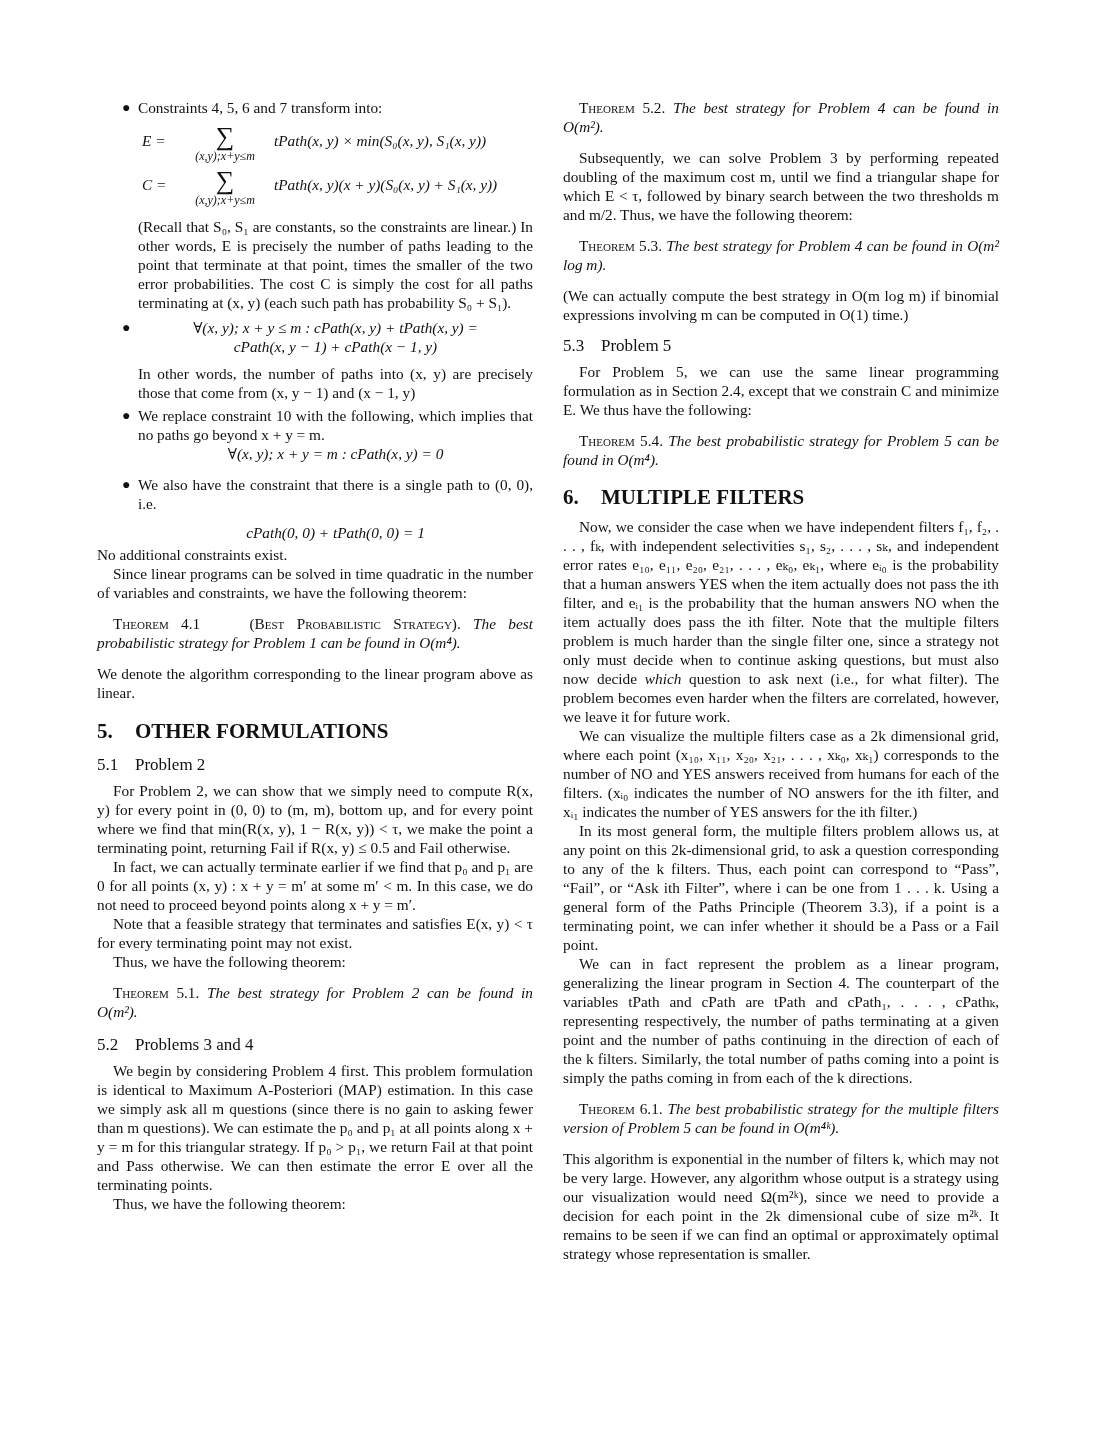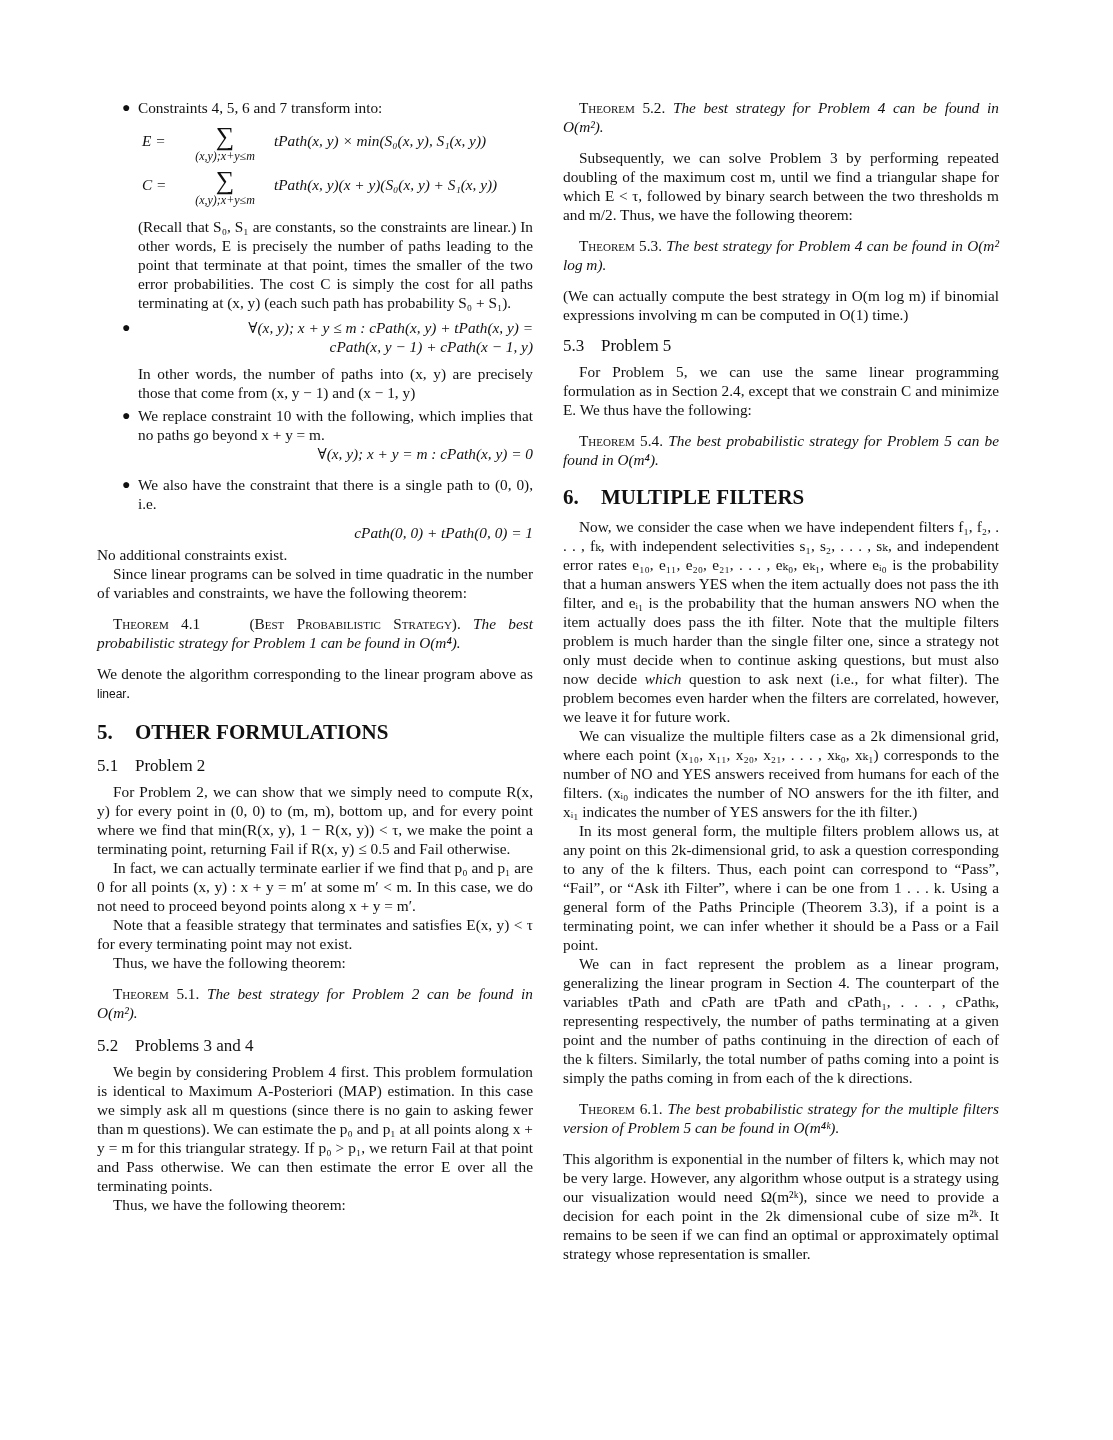--- a/index.html
+++ b/index.html
@@ -6,35 +6,35 @@
   body { width: 1113px; height: 1440px; position: relative; overflow: hidden;
          font-family: "Liberation Serif", "DejaVu Serif", serif; color: #111; }
   .col { position: absolute; top: 98px; width: 436px; font-size: 15.3px; line-height: 19px; text-align: justify; }
   #left { left: 97px; }
   #right { left: 563px; }
   p { margin: 0; }
   .ind { text-indent: 16px; }
   .m { font-style: italic; }
   .bul { position: relative; padding-left: 41px; }
   .bul .dot { position: absolute; left: 25px; top: 0; font-size: 14px; }
-  .eq { text-align: right; margin: 8px 0; }
+  .eq { text-align: center; margin: 8px 0; }
   .eqblock { padding-left: 45px; margin: 6px 0; }
   .eqrow { display: flex; align-items: flex-start; height: 44px; }
   .eqrow .lhs { width: 38px; padding-top: 8px; }
   .sum { display: inline-flex; flex-direction: column; align-items: center; width: 90px; }
   .sum .sig { font-size: 26px; line-height: 28px; }
   .sum .sub { font-size: 12px; font-style: italic; line-height: 11px; white-space: nowrap; }
   .eqrow .rhs { padding-top: 8px; padding-left: 4px; white-space: nowrap; }
   .thm { text-indent: 16px; margin: 12px 0 12px 0; }
   .sc { font-variant: small-caps; }
   .it { font-style: italic; }
   h2 { font-size: 21px; font-weight: bold; margin: 16px 0 8px 0; line-height: 24px; }
   h3 { font-size: 17px; font-weight: normal; margin: 10px 0 4px 0; line-height: 24px; }
   h2 .num, h3 .num { display: inline-block; width: 38px; }
-  .sans { font-family: Liberation Sans, sans-serif; font-size: 12px; }
+  .sans { font-family: Liberation Serif, serif; font-size: 15px; }
 </style>
 </head>
 <body>
 
 <div class="col" id="left">
 
   <div class="bul">
     <span class="dot">●</span>
     <p>Constraints 4, 5, 6 and 7 transform into:</p>
     <div class="eqblock" style="padding-left:4px;">

